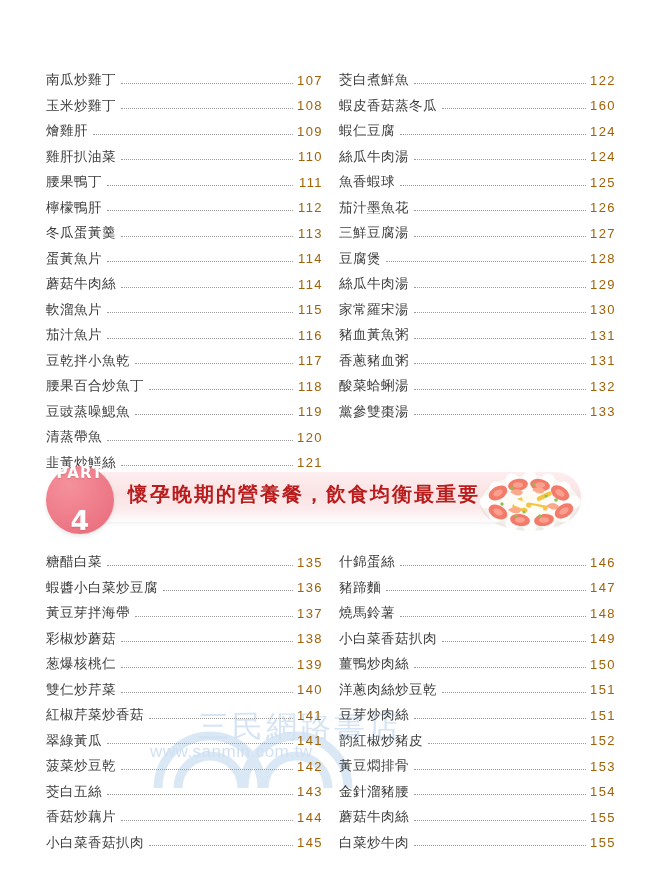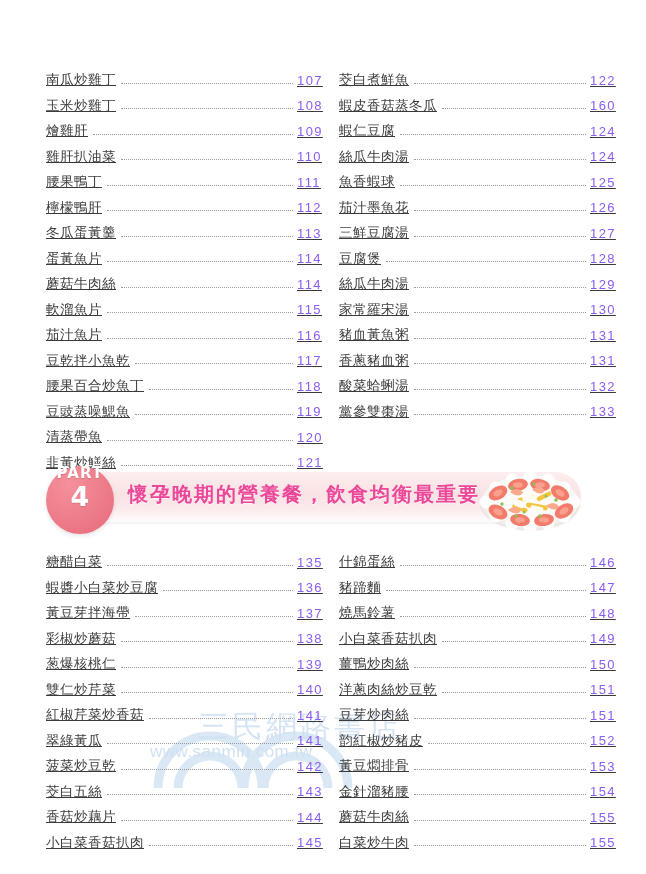--- a/index.html
+++ b/index.html
@@ -57,30 +57,29 @@
     position: absolute;
     left: 0;
     width: 646px;
     z-index: 10;
   }
   #toc-part3 { top: 62px; }
   #toc-part4 { top: 544px; }
 
   .toc-cols {
     display: flex;
-    gap: 16px;
+    gap: 8px;
     padding: 0 46px 0 46px;
     box-sizing: border-box;
-    text-decoration: underline;
   }
   .toc-col {
     width: 277px;
     flex: 0 0 277px;
   }
-  .toc-col + .toc-col { margin-left: 0; }
+  .toc-col + .toc-col { margin-left: 8px; }
 
   .toc-entry {
     display: flex;
     align-items: flex-end;
     height: 25.5px;
     font-size: 13.5px;
     line-height: 1;
     white-space: nowrap;
   }
   .toc-title {
@@ -91,27 +90,27 @@
   }
   .toc-dots {
     flex: 1 1 auto;
     min-width: 10px;
     margin: 0 4px 4px 5px;
     height: 1px;
     border-bottom: 1.6px dotted #9a9a9a;
   }
   .toc-page {
     flex: 0 0 auto;
-    color: #8b5cf6;
+    color: #a16207;
     font-size: 13px;
     letter-spacing: 1.4px;
     font-family: "Liberation Sans", sans-serif;
     padding-bottom: 1px;
     min-width: 26px;
-    text-align: left;
+    text-align: right;
   }
 
   
   .part-banner {
     position: absolute;
     left: 0;
     top: 466px;
     width: 646px;
     height: 68px;
     z-index: 12;
@@ -139,21 +138,21 @@
     left: 46px;
     top: 0;
     width: 68px;
     height: 68px;
     border-radius: 50%;
     background: radial-gradient(circle at 34% 28%, #f4919b 0%, #ef7f8c 45%, #e8697a 100%);
     box-shadow: 0 2px 4px rgba(0,0,0,.10);
     display: flex;
     flex-direction: column;
     align-items: center;
-    justify-content: flex-start;
+    justify-content: space-between;
     z-index: 3;
   }
   .part-badge-label {
     color: #ffffff;
     font-weight: bold;
     font-size: 15px;
     letter-spacing: 1.2px;
     line-height: 1;
     font-family: "DejaVu Sans", sans-serif;
     text-shadow: 0 1px 1px rgba(0,0,0,.12);
@@ -167,21 +166,21 @@
     font-family: "DejaVu Sans", sans-serif;
     text-shadow: 0 1px 1px rgba(0,0,0,.12);
   }
   .banner-title {
     position: absolute;
     left: 128px;
     top: 16px;
     font-size: 20px;
     font-weight: bold;
     letter-spacing: 2px;
-    color: #ec4899;
+    color: #b91c1c;
     line-height: 1.2;
     white-space: nowrap;
     z-index: 3;
     text-shadow: 0 1px 0 rgba(255,255,255,.6);
   }
 
   
   .banner-photo {
     position: absolute;
     left: 474px;

